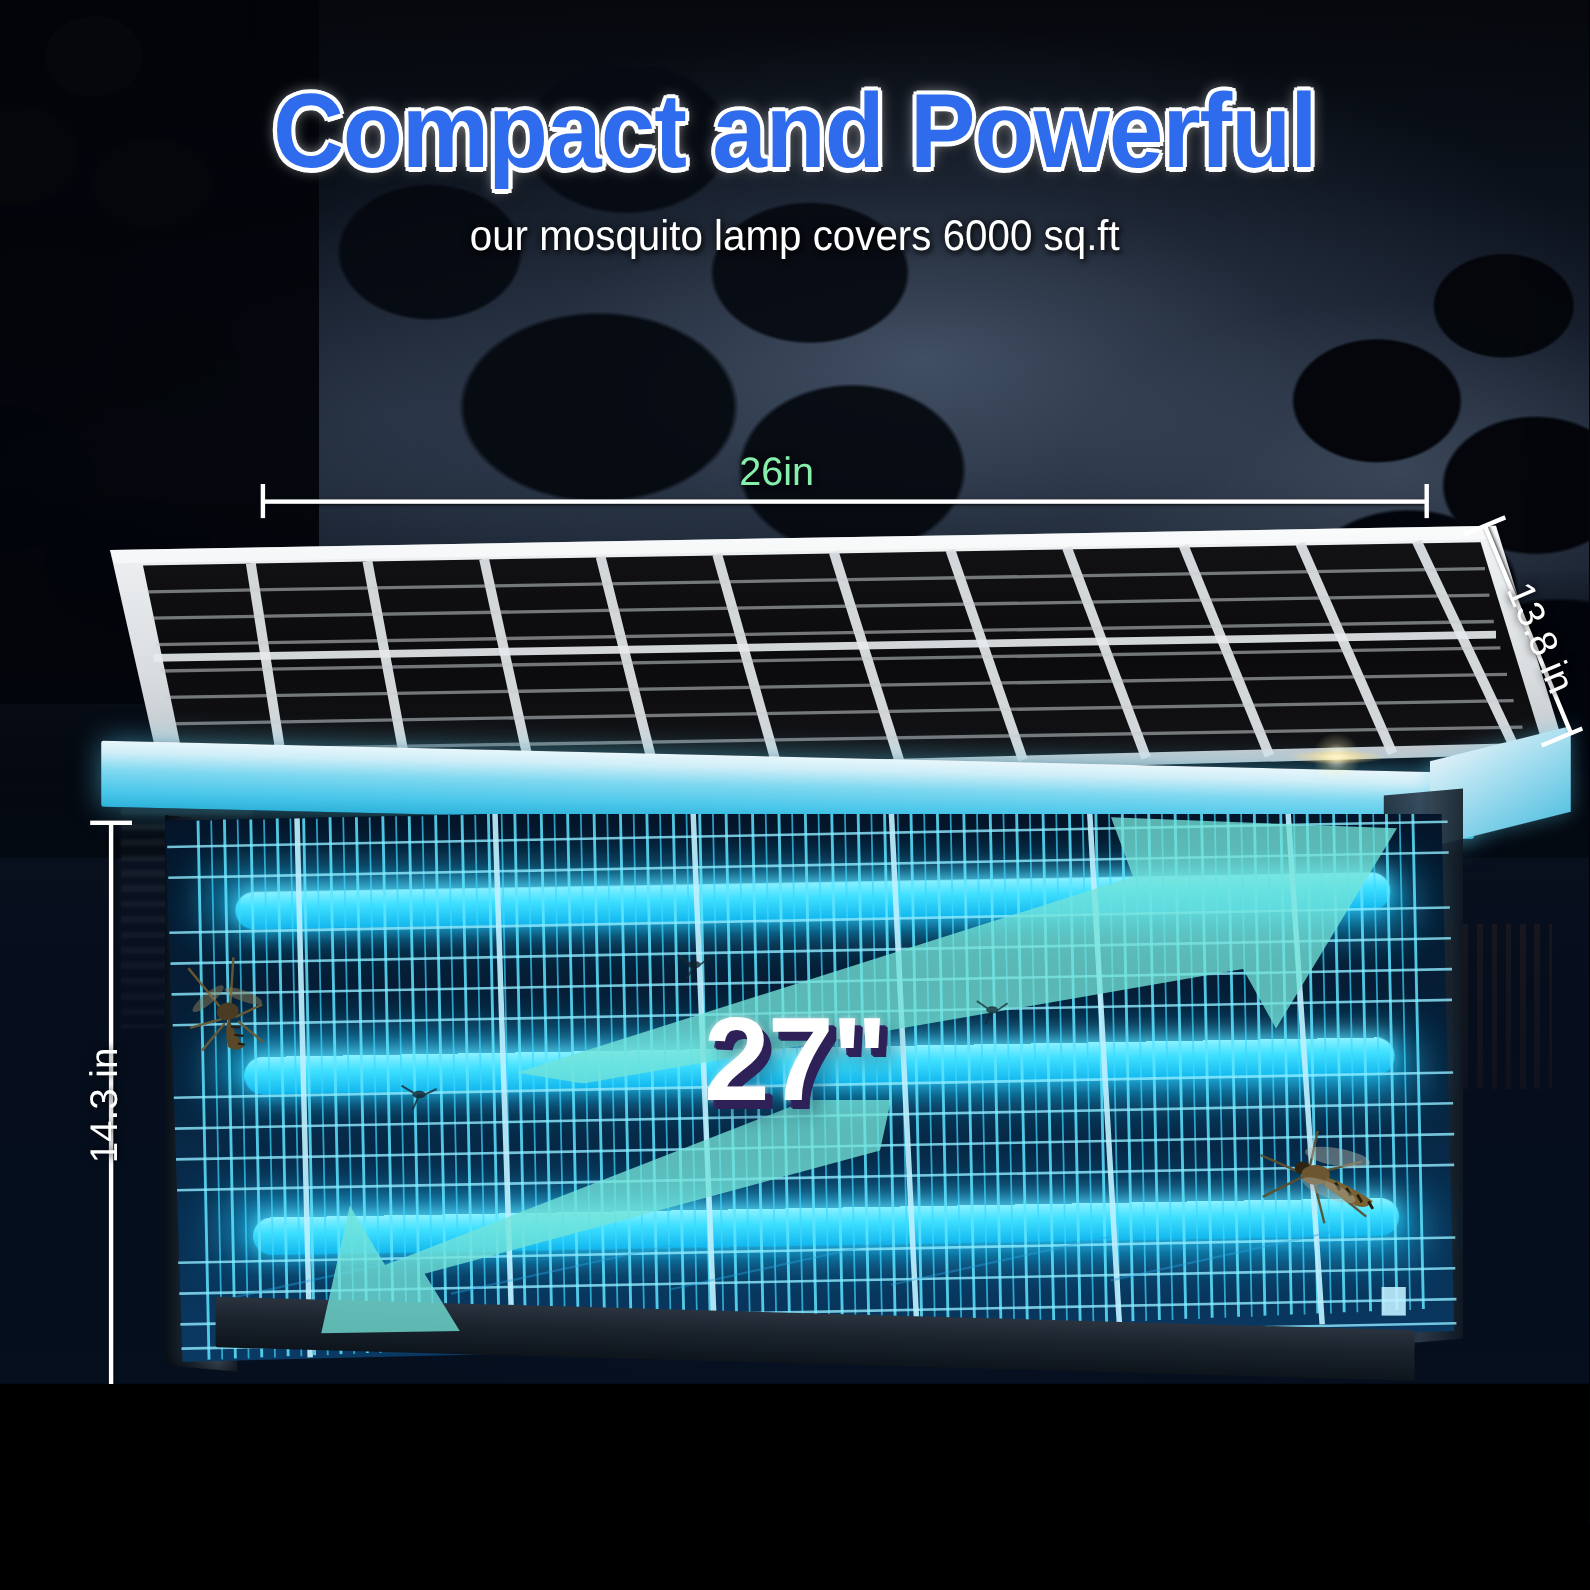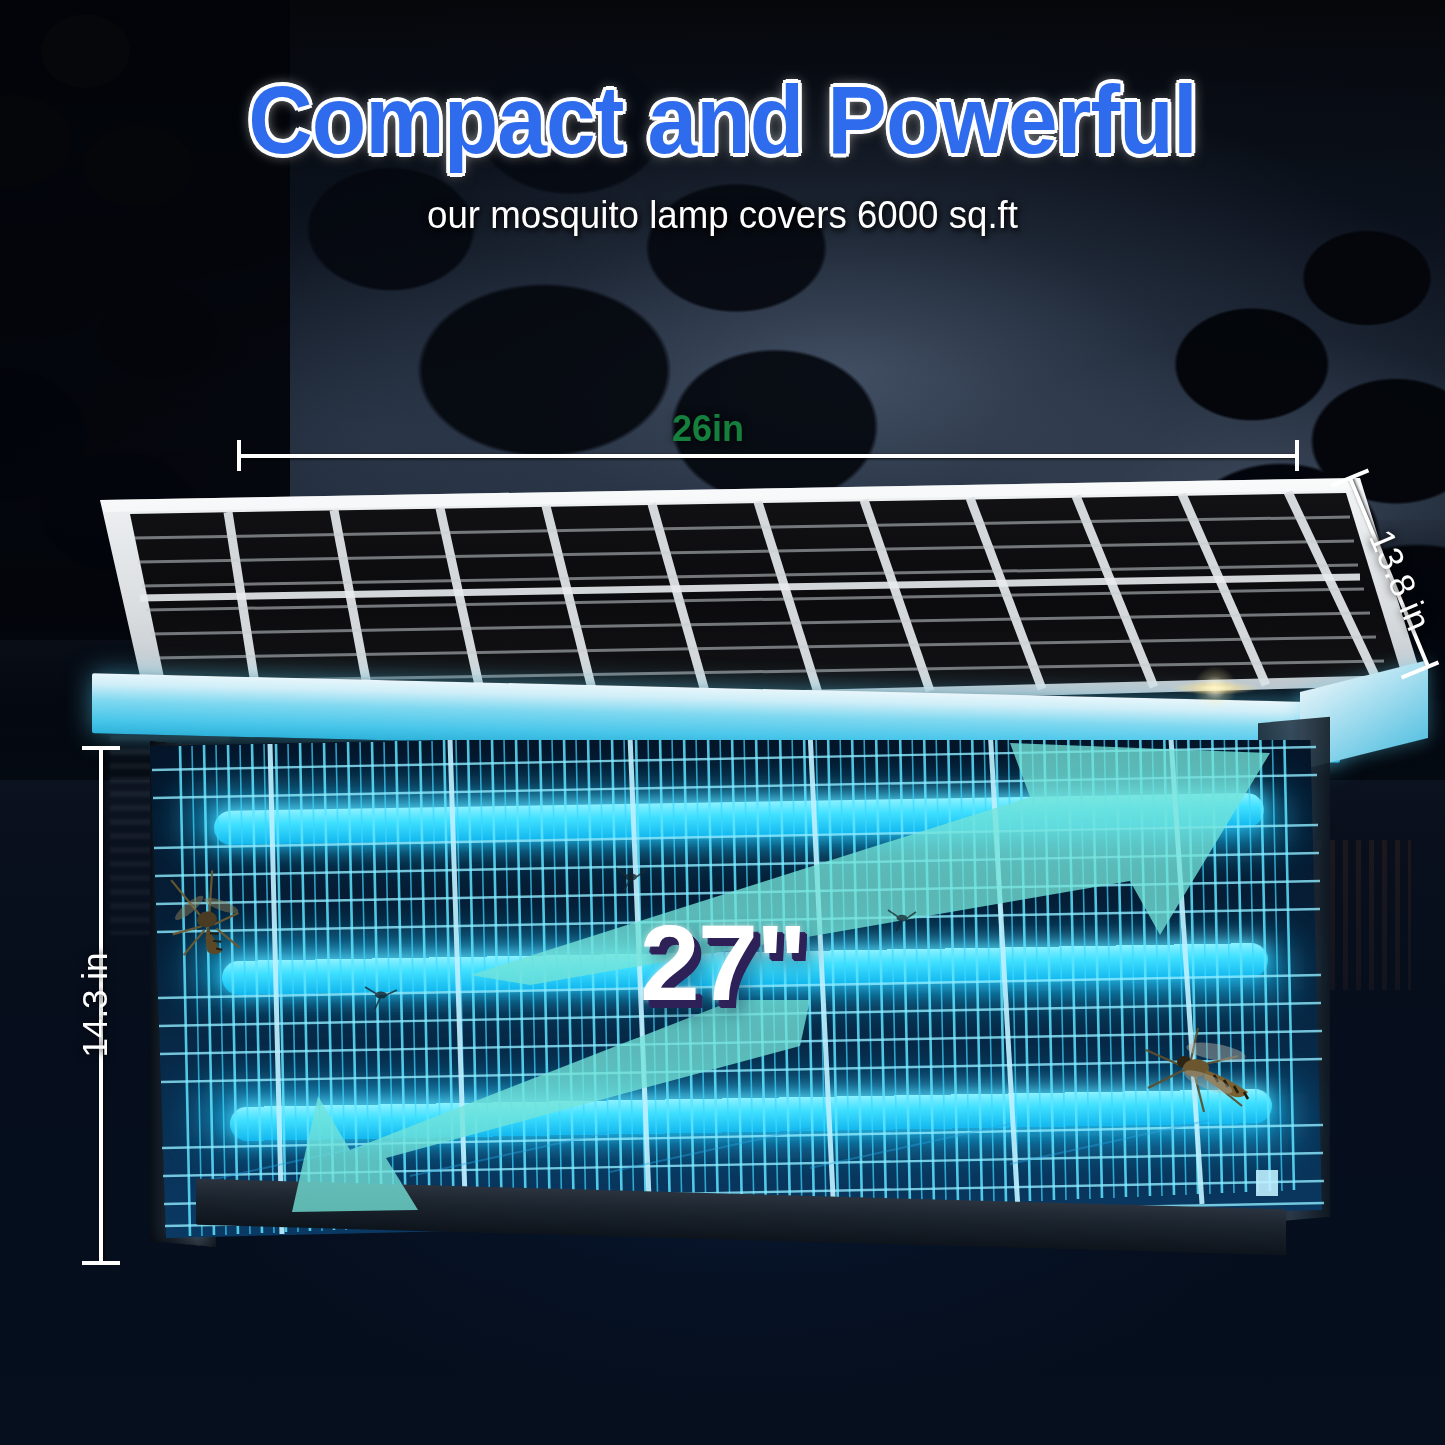--- a/index.html
+++ b/index.html
@@ -7,21 +7,21 @@
     padding: 0;
     background: #000;
   }
   body {
     font-family: "Liberation Sans", sans-serif;
   }
 
   #stage {
     position: relative;
     width: 1445px;
-    height: 1445px;
+    height: 1258px;
     overflow: hidden;
     background: #05070c;
   }
 
   
   .bg-sky {
     position: absolute;
     inset: 0;
     background:
       radial-gradient(ellipse 900px 420px at 58% 26%, rgba(104,122,148,0.55) 0%, rgba(62,76,97,0.33) 38%, rgba(22,30,44,0.05) 72%, rgba(0,0,0,0) 100%),
@@ -223,21 +223,21 @@
   .bug-tiny-c { left: 360px; top: 980px; width: 40px; height: 30px; opacity: .8; }
 
   
   .dim-line { position: absolute; background: #ffffff; }
 
   .dim-h-26 { left: 238px; top: 454px; width: 1060px; height: 4px; box-shadow: 0 1px 3px rgba(0,0,0,.8); }
   .dim-h-26-capL { left: 237px; top: 440px; width: 4px; height: 31px; }
   .dim-h-26-capR { left: 1295px; top: 440px; width: 4px; height: 31px; }
   .dim-label-26 {
     position: absolute; left: 672px; top: 408px;
-    font-size: 36px; color: #15803d; font-weight: 700;
+    font-size: 36px; color: #86efac; font-weight: 400;
     text-shadow: 0 0 8px rgba(0,0,0,.9);
   }
 
   .dim-v-143 { left: 99px; top: 748px; width: 4px; height: 516px; box-shadow: 1px 0 3px rgba(0,0,0,.8); }
   .dim-v-143-capT { left: 82px; top: 746px; width: 38px; height: 4px; }
   .dim-v-143-capB { left: 82px; top: 1261px; width: 38px; height: 4px; }
   .dim-label-143 {
     position: absolute; left: -5px; top: 985px;
     width: 200px; text-align: center;
     font-size: 35px; color: #fff;

